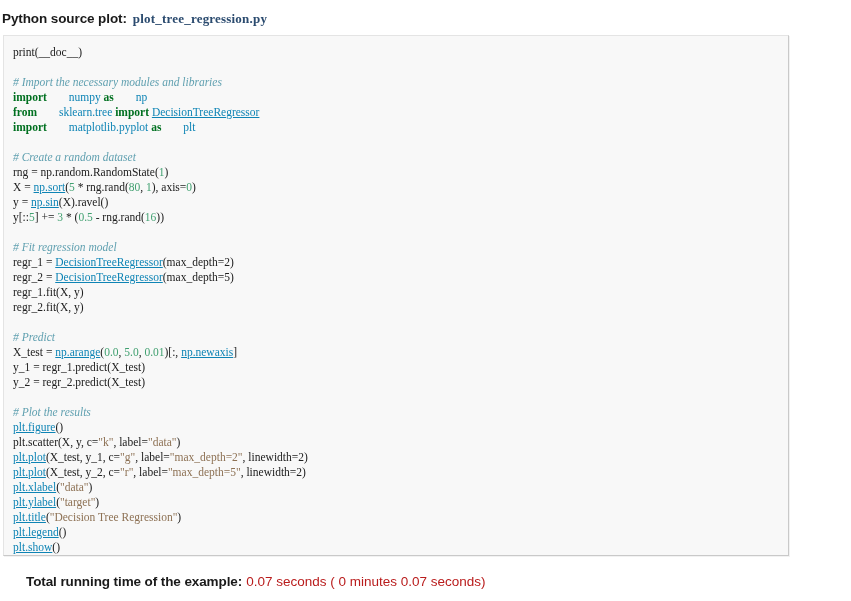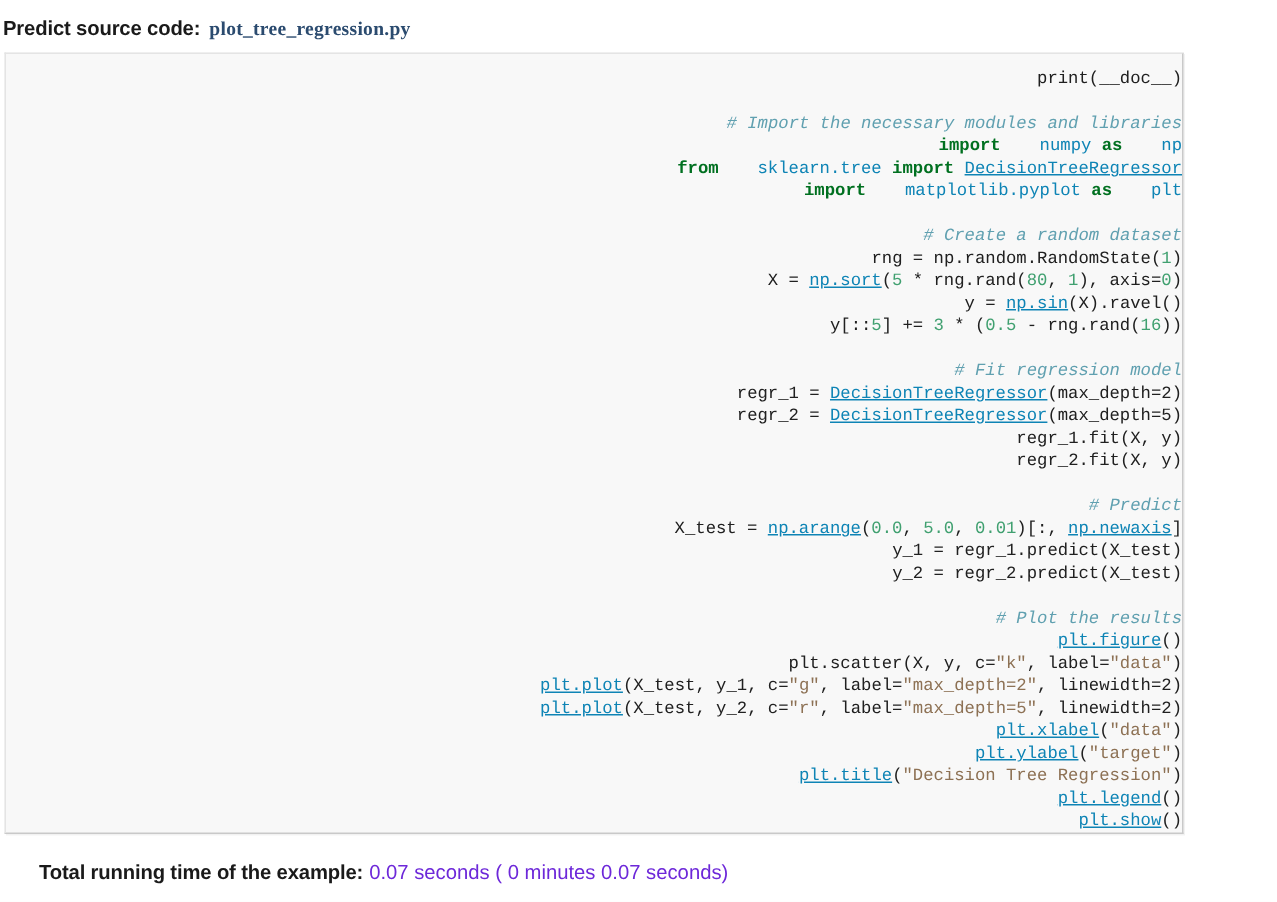--- a/index.html
+++ b/index.html
@@ -55,27 +55,26 @@
     background: #f8f8f8;
     border: 1px solid #e4e4e4;
     border-right-color: #c9c9c9;
     border-bottom-color: #c9c9c9;
     box-shadow: 1px 1px 0 rgba(0,0,0,0.05);
     overflow: hidden;
   }
   .code-pre {
     margin: 0;
     padding: 9px 0 0 9px;
-    font-family: Liberation Mono, monospace;
+    font-family: Liberation Serif, serif;
     font-size: 11.5px;
     line-height: 15px;
     color: #222222;
     white-space: pre;
     tab-size: 4;
-    text-align: right;
   }
   .code-line {
     height: 15px;
     white-space: pre;
   }
   .code-line.blank { height: 15px; }
 
   
   .t-plain   { color: #202020; }
   .t-kw      { color: #007020; font-weight: bold; }
@@ -101,29 +100,29 @@
     font-family: "Liberation Sans", sans-serif;
     font-size: 13.5px;
     font-weight: bold;
     color: #1a1a1a;
     letter-spacing: -0.1px;
     margin-left: 24px;
   }
   .footer-value {
     font-family: "Liberation Sans", sans-serif;
     font-size: 13.5px;
-    color: #6d28d9;
+    color: #b91c1c;
     margin-left: 4px;
   }
 </style>
 </head>
 <body>
 
 <div class="src-header">
-  <span class="src-header-label">Predict source code:</span><a class="src-header-file">plot_tree_regression.py</a>
+  <span class="src-header-label">Python source plot:</span><a class="src-header-file">plot_tree_regression.py</a>
 </div>
 
 <div class="code-block">
   <pre class="code-pre" id="code-pre"><div class="code-line"><span class="t-plain">print</span><span class="t-plain">(__doc__)</span></div><div class="code-line blank">&nbsp;</div><div class="code-line"><span class="t-comment"># Import the necessary modules and libraries</span></div><div class="code-line"><span class="t-kw">import</span><span class="t-plain"> </span><span class="t-name">numpy</span><span class="t-plain"> </span><span class="t-kw">as</span><span class="t-plain"> </span><span class="t-name">np</span></div><div class="code-line"><span class="t-kw">from</span><span class="t-plain"> </span><span class="t-name">sklearn.tree</span><span class="t-plain"> </span><span class="t-kw">import</span><span class="t-plain"> </span><a class="t-link">DecisionTreeRegressor</a></div><div class="code-line"><span class="t-kw">import</span><span class="t-plain"> </span><span class="t-name">matplotlib.pyplot</span><span class="t-plain"> </span><span class="t-kw">as</span><span class="t-plain"> </span><span class="t-name">plt</span></div><div class="code-line blank">&nbsp;</div><div class="code-line"><span class="t-comment"># Create a random dataset</span></div><div class="code-line"><span class="t-plain">rng = np.random.RandomState(</span><span class="t-num">1</span><span class="t-plain">)</span></div><div class="code-line"><span class="t-plain">X = </span><a class="t-link">np.sort</a><span class="t-plain">(</span><span class="t-num">5</span><span class="t-plain"> * rng.rand(</span><span class="t-num">80</span><span class="t-plain">, </span><span class="t-num">1</span><span class="t-plain">), axis=</span><span class="t-num">0</span><span class="t-plain">)</span></div><div class="code-line"><span class="t-plain">y = </span><a class="t-link">np.sin</a><span class="t-plain">(X).ravel()</span></div><div class="code-line"><span class="t-plain">y[::</span><span class="t-num">5</span><span class="t-plain">] += </span><span class="t-num">3</span><span class="t-plain"> * (</span><span class="t-num">0.5</span><span class="t-plain"> - rng.rand(</span><span class="t-num">16</span><span class="t-plain">))</span></div><div class="code-line blank">&nbsp;</div><div class="code-line"><span class="t-comment"># Fit regression model</span></div><div class="code-line"><span class="t-plain">regr_1 = </span><a class="t-link">DecisionTreeRegressor</a><span class="t-plain">(max_depth=</span><span class="t-plain">2</span><span class="t-plain">)</span></div><div class="code-line"><span class="t-plain">regr_2 = </span><a class="t-link">DecisionTreeRegressor</a><span class="t-plain">(max_depth=</span><span class="t-plain">5</span><span class="t-plain">)</span></div><div class="code-line"><span class="t-plain">regr_1.fit(X, y)</span></div><div class="code-line"><span class="t-plain">regr_2.fit(X, y)</span></div><div class="code-line blank">&nbsp;</div><div class="code-line"><span class="t-comment"># Predict</span></div><div class="code-line"><span class="t-plain">X_test = </span><a class="t-link">np.arange</a><span class="t-plain">(</span><span class="t-num">0.0</span><span class="t-plain">, </span><span class="t-num">5.0</span><span class="t-plain">, </span><span class="t-num">0.01</span><span class="t-plain">)[:, </span><a class="t-link">np.newaxis</a><span class="t-plain">]</span></div><div class="code-line"><span class="t-plain">y_1 = regr_1.predict(X_test)</span></div><div class="code-line"><span class="t-plain">y_2 = regr_2.predict(X_test)</span></div><div class="code-line blank">&nbsp;</div><div class="code-line"><span class="t-comment"># Plot the results</span></div><div class="code-line"><a class="t-link">plt.figure</a><span class="t-plain">()</span></div><div class="code-line"><span class="t-plain">plt.scatter(X, y, c=</span><span class="t-strlit">"k"</span><span class="t-plain">, label=</span><span class="t-strlit">"data"</span><span class="t-plain">)</span></div><div class="code-line"><a class="t-link">plt.plot</a><span class="t-plain">(X_test, y_1, c=</span><span class="t-strlit">"g"</span><span class="t-plain">, label=</span><span class="t-strlit">"max_depth=2"</span><span class="t-plain">, linewidth=</span><span class="t-plain">2</span><span class="t-plain">)</span></div><div class="code-line"><a class="t-link">plt.plot</a><span class="t-plain">(X_test, y_2, c=</span><span class="t-strlit">"r"</span><span class="t-plain">, label=</span><span class="t-strlit">"max_depth=5"</span><span class="t-plain">, linewidth=</span><span class="t-plain">2</span><span class="t-plain">)</span></div><div class="code-line"><a class="t-link">plt.xlabel</a><span class="t-plain">(</span><span class="t-strlit">"data"</span><span class="t-plain">)</span></div><div class="code-line"><a class="t-link">plt.ylabel</a><span class="t-plain">(</span><span class="t-strlit">"target"</span><span class="t-plain">)</span></div><div class="code-line"><a class="t-link">plt.title</a><span class="t-plain">(</span><span class="t-strlit">"Decision Tree Regression"</span><span class="t-plain">)</span></div><div class="code-line"><a class="t-link">plt.legend</a><span class="t-plain">()</span></div><div class="code-line"><a class="t-link">plt.show</a><span class="t-plain">()</span></div></pre>
 </div>
 
 <div class="footer">
   <span class="footer-label">Total running time of the example:</span><span class="footer-value">0.07 seconds ( 0 minutes 0.07 seconds)</span>
 </div>
 

